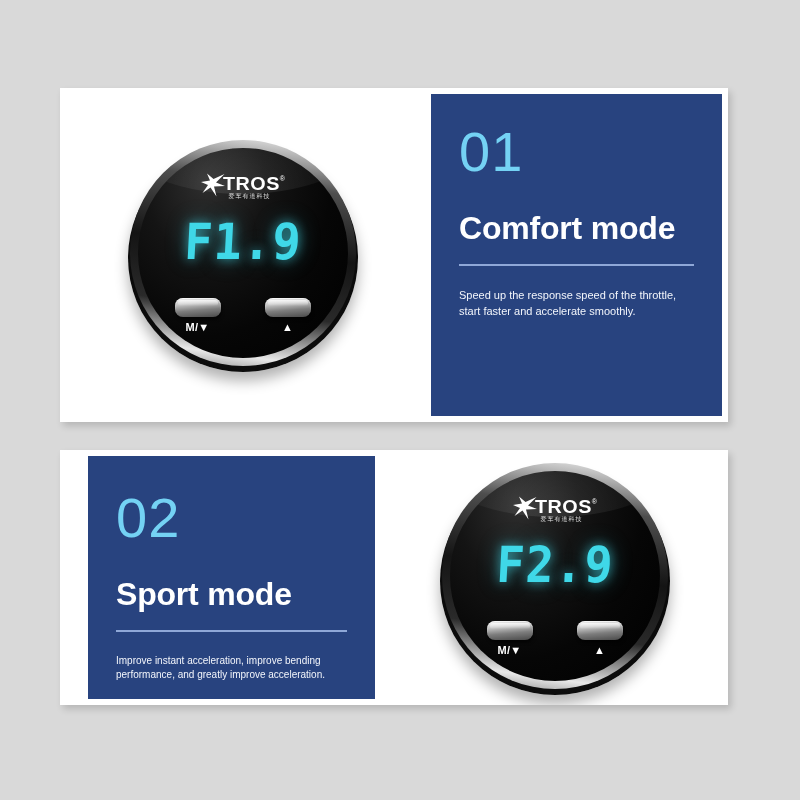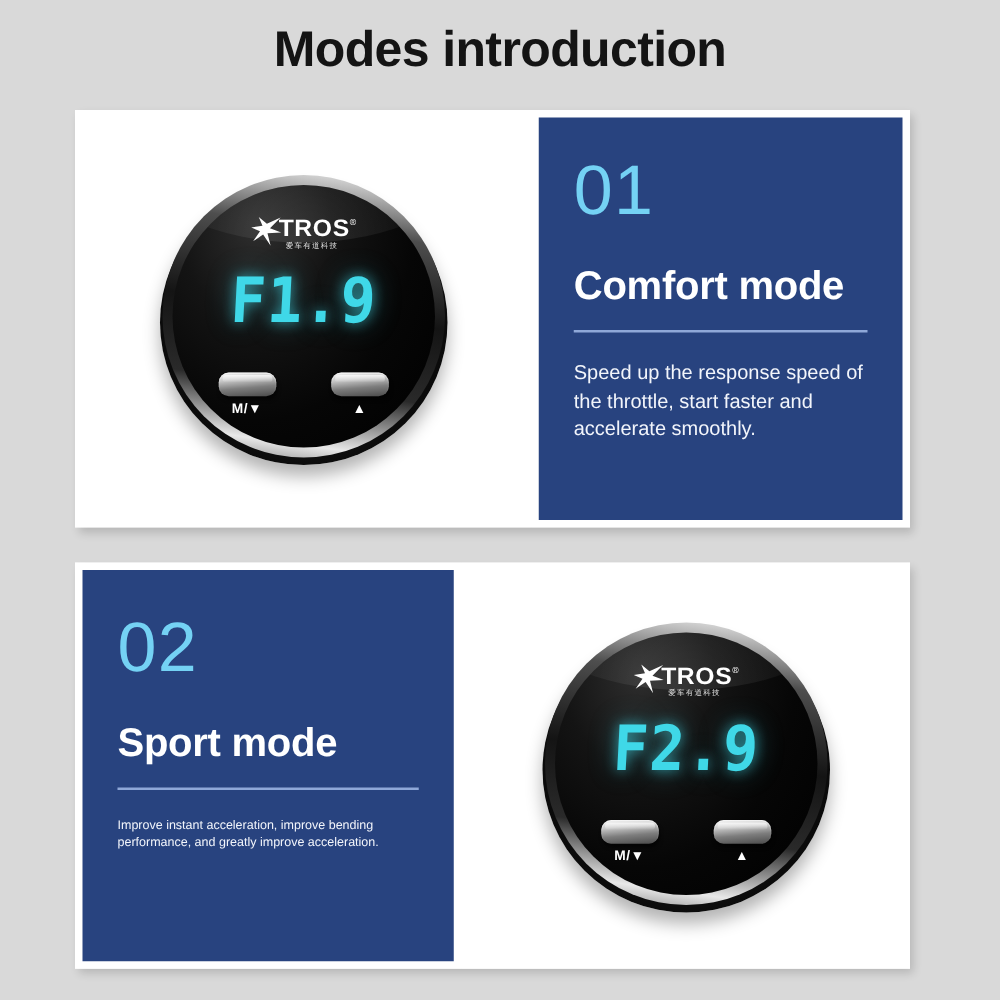--- a/index.html
+++ b/index.html
@@ -21,21 +21,21 @@
 
   
   .card{
     position:absolute;
     background:#ffffff;
     display:flex;
     box-shadow:3px 4px 7px rgba(0,0,0,0.16);
     overflow:hidden;
   }
   .card-1{ left:60px; top:88px; width:668px; height:334px; }
-  .card-2{ left:60px; top:450px; width:668px; height:325px; }
+  .card-2{ left:60px; top:450px; width:668px; height:255px;padding-left:22px; }
 
   .panel-white{ background:#ffffff; position:relative; }
   .panel-blue-wrap{ background:#ffffff; padding:6px; }
   .panel-blue{
     background:#28437f;
     width:100%; height:100%;
     padding:30px 28px 0 28px;
     position:relative;
   }
 
@@ -54,21 +54,21 @@
     font-size:32px; font-weight:bold; color:#ffffff;
     letter-spacing:-0.2px;
   }
   .divider{
     margin-top:17px;
     height:2px; width:100%;
     background:#8fa8d8;
   }
   .mode-desc{
     margin-top:22px;
-    font-size:16px; color:#f2f5fb; line-height:1.42;
+    font-size:11px; color:#f2f5fb; line-height:1.42;
     font-weight:normal;
   }
   .card-2 .mode-num{ margin-top:4px; }
   .card-2 .mode-desc{ font-size:10px; }
 
   
   .device-stage{
     position:absolute; inset:0;
     display:flex; align-items:center; justify-content:center;
   }
@@ -161,21 +161,20 @@
     margin-top:5px;
     font-size:11px; font-weight:bold; color:#ffffff;
     letter-spacing:0.3px; line-height:1;
   }
 </style>
 </head>
 <body>
 
 <div class="page">
 
-  <div class="page-title">Modes introduction</div>
 
   <div class="card card-1">
 
     <div class="panel-white">
       <div class="device-stage">
         <div class="device">
           <div class="dev-body"></div>
           <div class="dev-rim"></div>
           <div class="dev-face">
 

